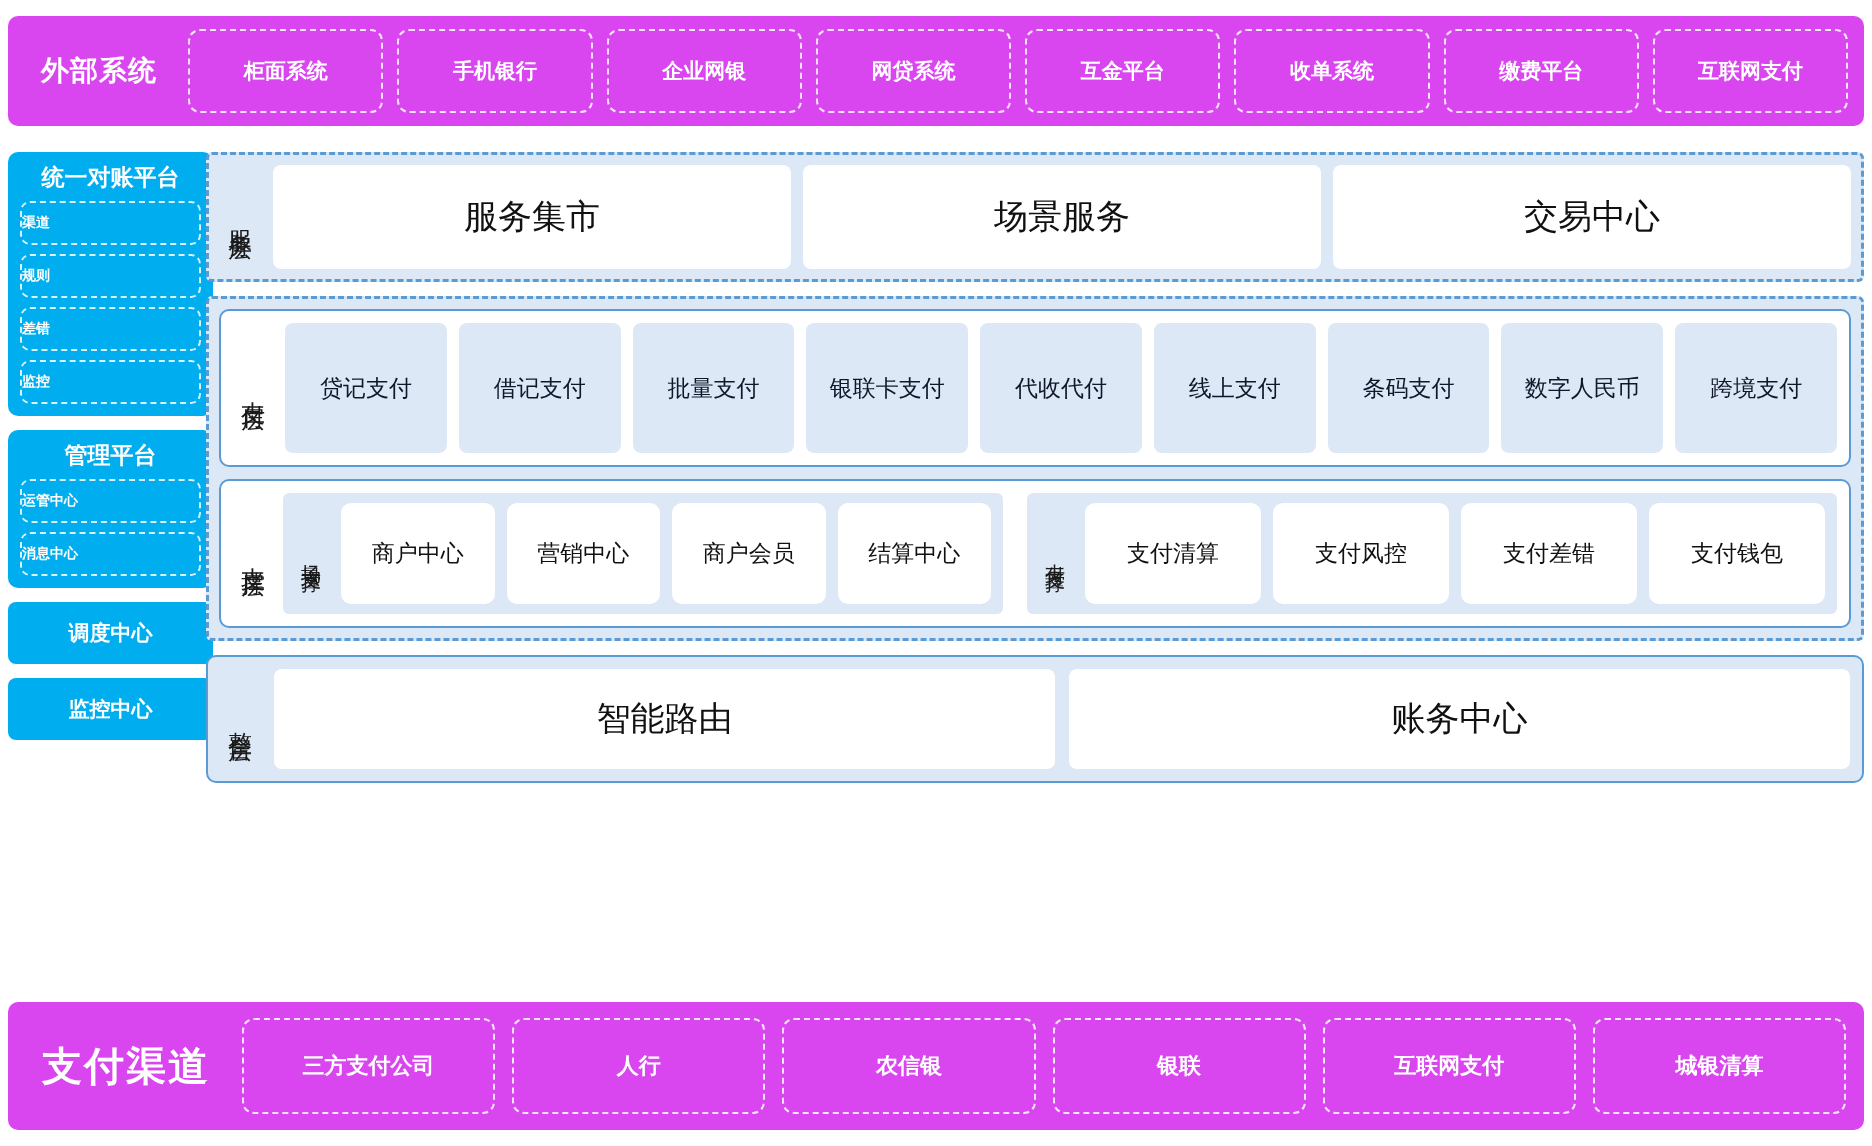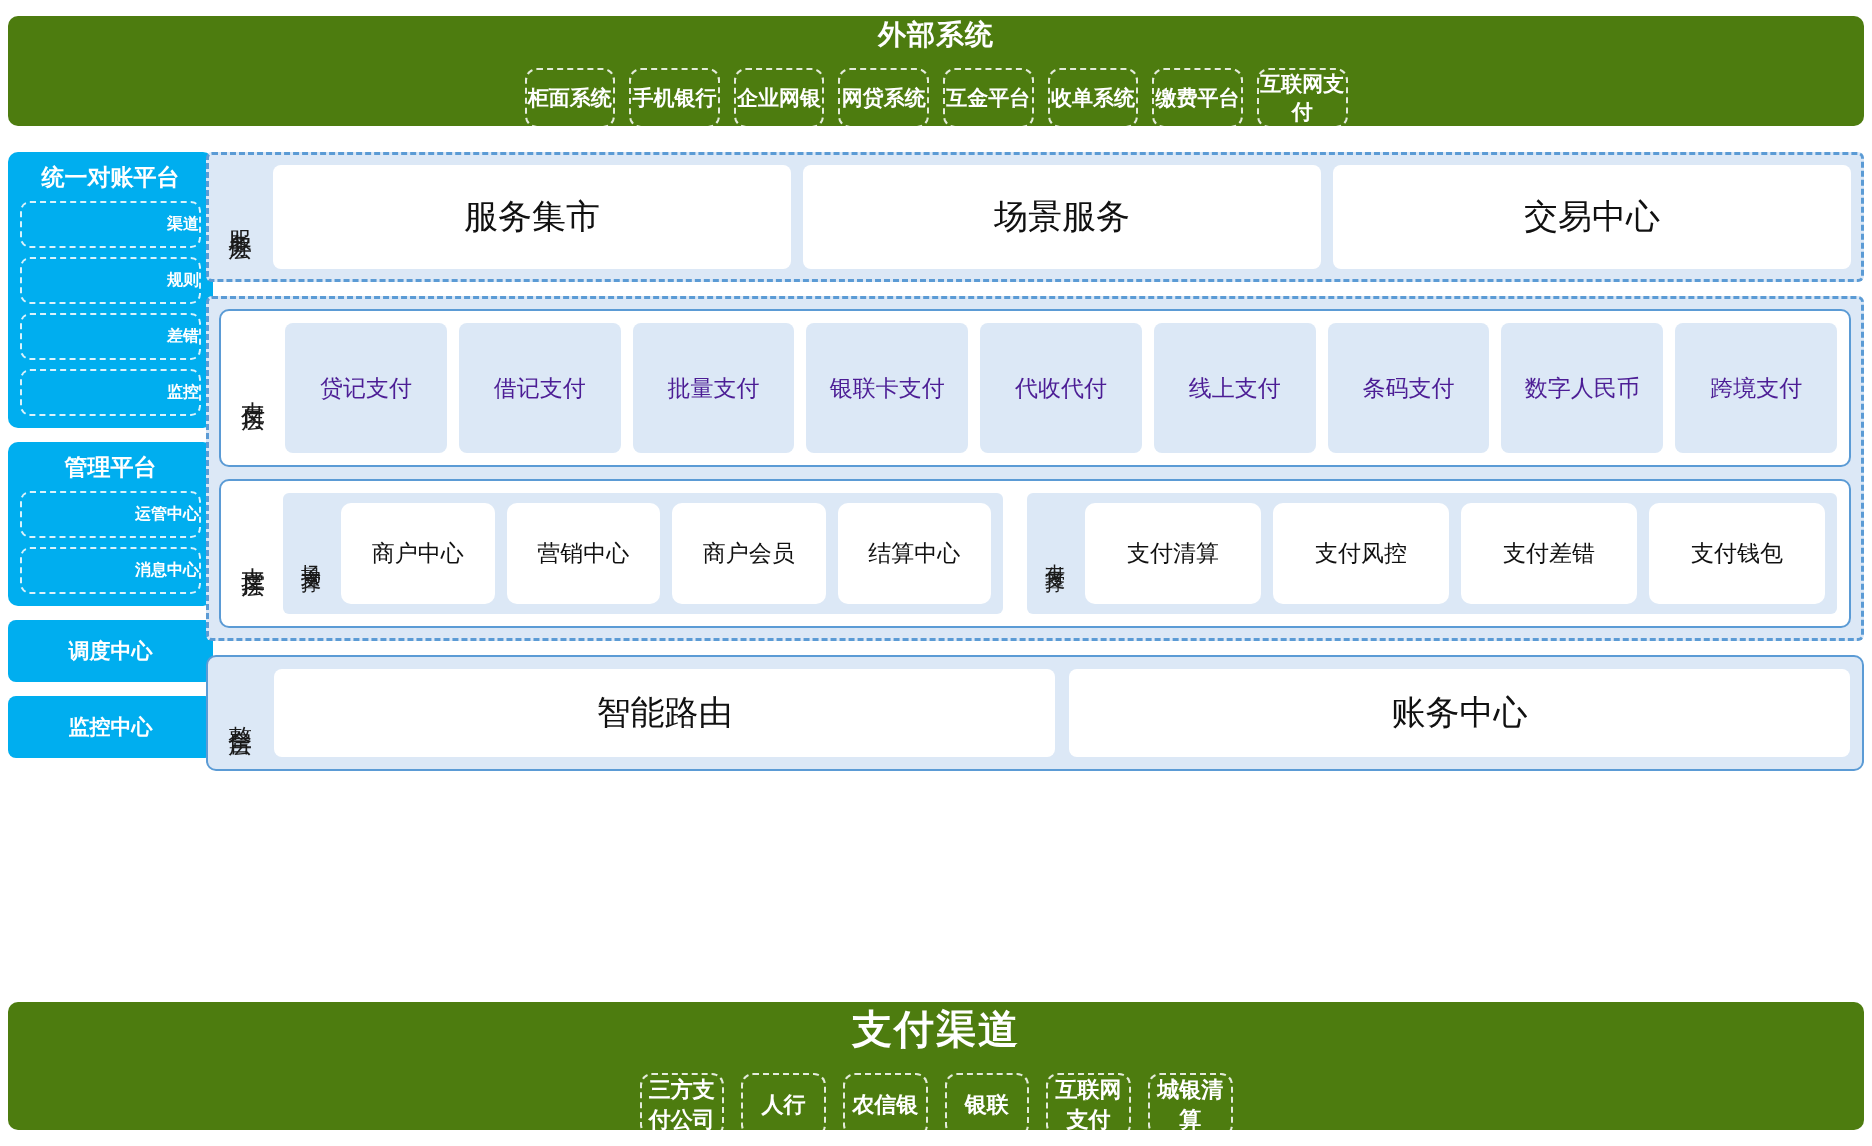--- a/index.html
+++ b/index.html
@@ -6,26 +6,25 @@
   html, body {
     width: 1872px; height: 1146px;
     background: #ffffff;
     font-family: "Liberation Sans", "DejaVu Sans", sans-serif;
     overflow: hidden;
   }
   .page { position: relative; width: 1872px; height: 1146px; }
 
   
   .bluebar {
-    background: #4d7c0f;
+    background: #d946ef;
     border-radius: 10px;
     display: flex;
     align-items: center;
     color: #fff;
-    flex-direction: column;
   }
   .bar-title {
     color: #ffffff;
     font-weight: bold;
     white-space: nowrap;
     text-align: center;
   }
   .dash-chip {
     border: 2px dashed rgba(255,255,255,0.85);
     border-radius: 12px;
@@ -57,22 +56,22 @@
     padding: 10px 12px 12px 12px;
     margin-bottom: 14px;
   }
   .side-panel-title {
     color: #fff; font-weight: bold; font-size: 23px;
     text-align: center; margin-bottom: 8px; white-space: nowrap;
   }
   .side-chip {
     border: 2px dashed rgba(255,255,255,0.85);
     border-radius: 10px;
-    color: #fff; font-size: 16px; font-weight: bold;
-    text-align: right;
+    color: #fff; font-size: 14px; font-weight: bold;
+    text-align: left;
     padding: 11px 0;
     margin-bottom: 9px;
   }
   .side-chip:last-child { margin-bottom: 0; }
   .side-solid {
     background: #00AEEF;
     border-radius: 8px;
     color: #fff; font-size: 21px; font-weight: bold;
     text-align: center;
     padding: 17px 0;
@@ -126,21 +125,21 @@
   }
   .solid-panel + .solid-panel { margin-top: 12px; }
 
   
   #payment-row { display: flex; align-items: stretch; gap: 12px; height: 130px; }
   #payment-row .vlabel { width: 40px; }
   .pay-card {
     background: #DCE8F6;
     border-radius: 8px;
     display: flex; align-items: center; justify-content: center;
-    font-size: 23px; color: #4c1d95;
+    font-size: 23px; color: #0f172a;
     flex: 1 1 0;
     text-align: right;
   }
 
   
   #support-row { display: flex; align-items: stretch; gap: 10px; height: 121px; }
   #support-row > .vlabel { width: 40px; }
   .sub-group {
     background: #DCE8F6;
     border-radius: 6px;
@@ -159,21 +158,21 @@
   }
 
   
   #integration-layer {
     border: 2px solid #5B9BD5;
     border-radius: 10px;
     background: #DCE8F6;
     padding: 12px;
     margin-bottom: 14px;
   }
-  #integration-row { display: flex; align-items: stretch; gap: 14px; height: 88px; }
+  #integration-row { display: flex; align-items: stretch; gap: 14px; height: 100px; }
   #integration-row .vlabel { width: 40px; }
 
   
   #channel-bar {
     position: absolute; left: 8px; top: 1002px;
     width: 1856px; height: 128px;
     padding: 0 18px;
     gap: 16px;
   }
   #channel-bar .bar-title { width: 200px; font-size: 40px; letter-spacing: 2px; }

